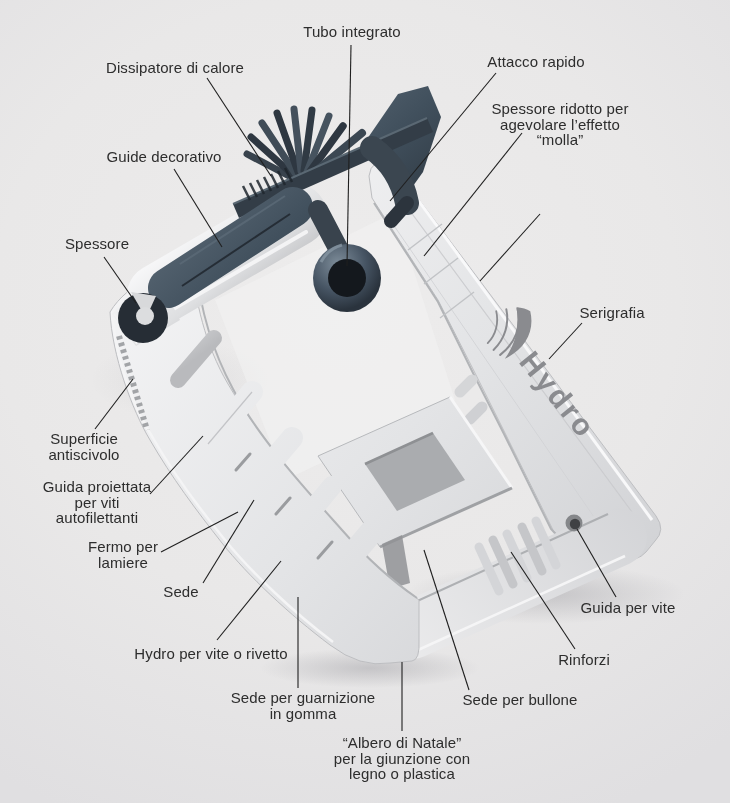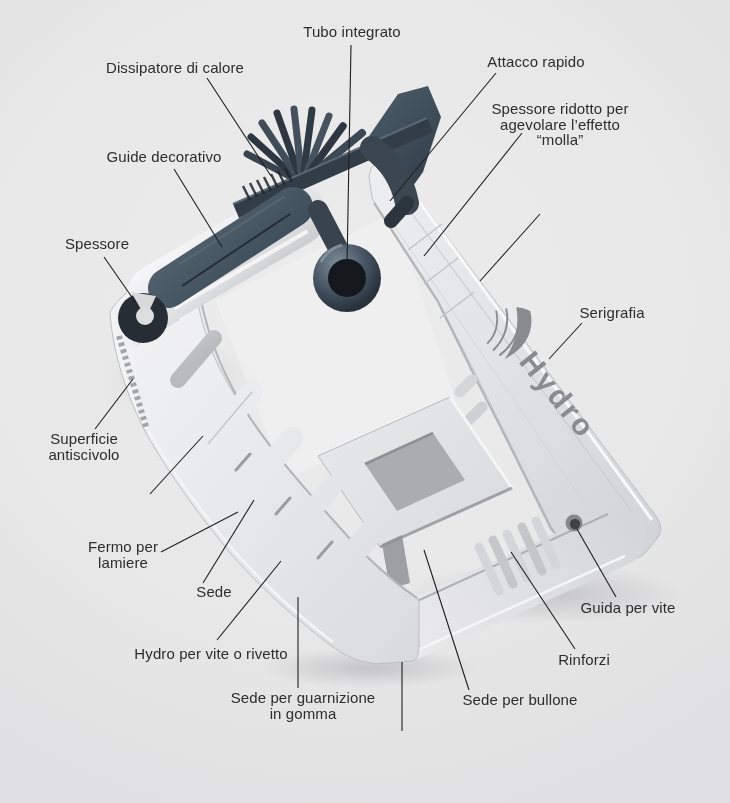--- a/index.html
+++ b/index.html
@@ -227,24 +227,30 @@
     <div class="lbl" style="left:175px;top:60px;">Dissipatore di calore</div>
     <div class="lbl" style="left:536px;top:54px;">Attacco rapido</div>
     <div class="lbl" style="left:560px;top:101px;">Spessore ridotto per
 agevolare l’effetto
 “molla”</div>
     <div class="lbl" style="left:164px;top:149px;">Guide decorativo</div>
     <div class="lbl" style="left:612px;top:305px;">Serigrafia</div>
     <div class="lbl" style="left:97px;top:236px;">Spessore</div>
     <div class="lbl" style="left:84px;top:431px;">Superficie
 antiscivolo</div>
+    <div class="lbl" style="left:97px;top:479px;">Guida proiettata
+per viti
+autofilettanti</div>
     <div class="lbl" style="left:123px;top:539px;">Fermo per
 lamiere</div>
-    <div class="lbl" style="left:181px;top:584px;margin-left:33px;">Sede</div>
+    <div class="lbl" style="left:181px;top:584px;">Sede</div>
     <div class="lbl" style="left:211px;top:646px;">Hydro per vite o rivetto</div>
     <div class="lbl" style="left:295px;top:690px;margin-left:8px;">Sede per guarnizione
 in gomma</div>
+    <div class="lbl" style="left:402px;top:735px;">“Albero di Natale”
+per la giunzione con
+legno o plastica</div>
     <div class="lbl" style="left:520px;top:692px;">Sede per bullone</div>
     <div class="lbl" style="left:584px;top:652px;text-align:right;">Rinforzi</div>
     <div class="lbl" style="left:628px;top:600px;">Guida per vite</div>
   </div>
 
 </div>
 
 </body></html>

